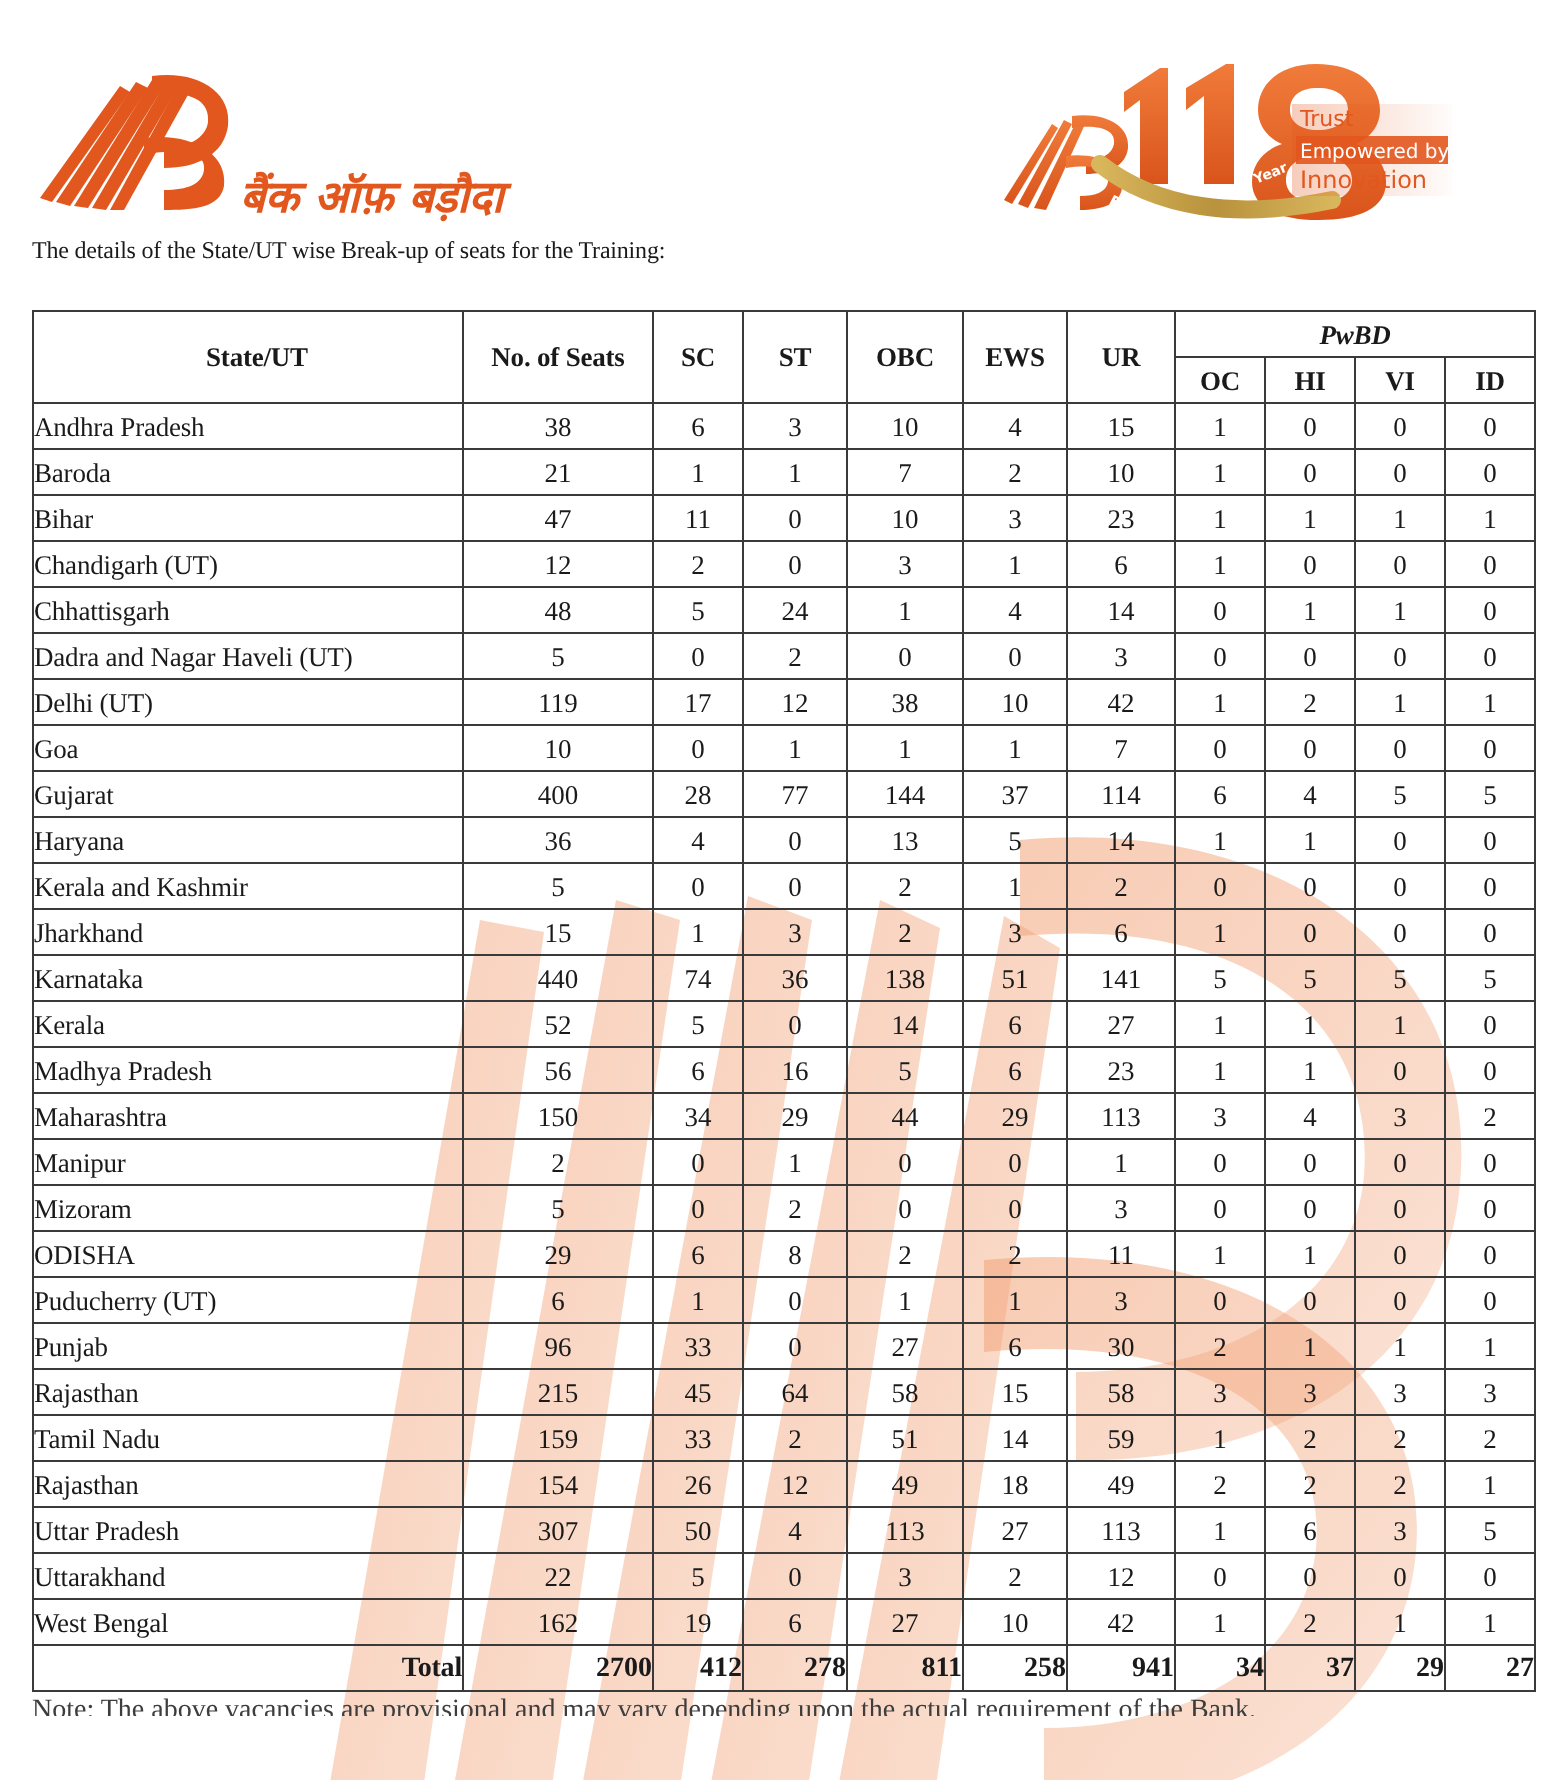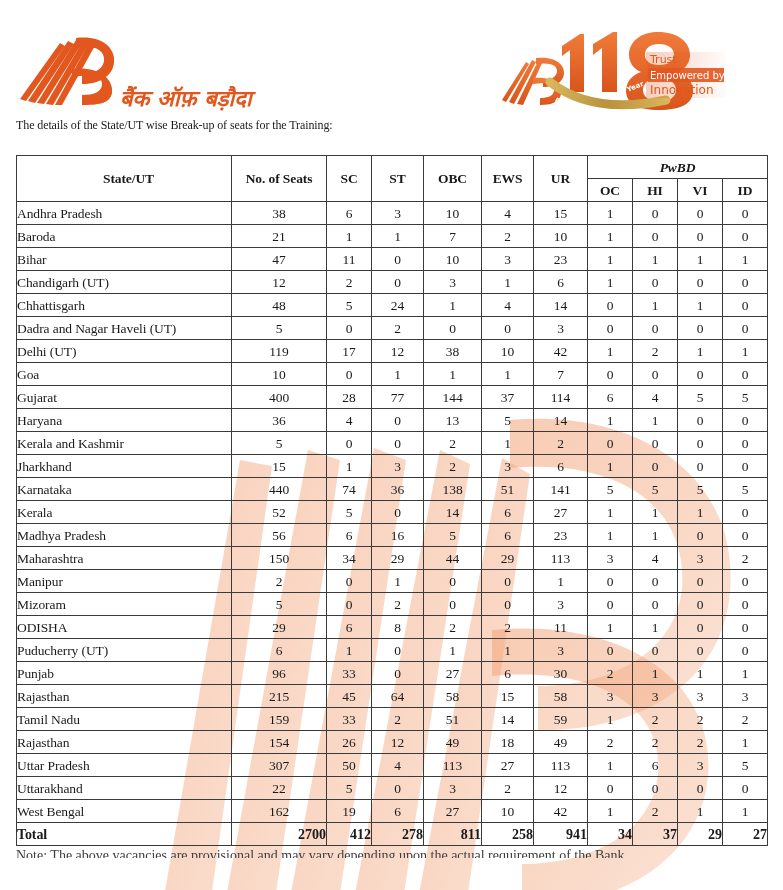--- a/index.html
+++ b/index.html
@@ -134,21 +134,21 @@
   }
   td.num {
     text-align: center;
     font-size: 13.5px;
   }
   tr.total-row td {
     font-weight: bold;
     font-size: 14px;
     text-align: right;
   }
-  tr.total-row td.state-cell { text-align: left; }
+  tr.total-row td.state-cell { text-align: right; }
 
   
   col.c-state { width: 215px; }
   col.c-seats { width: 95px; }
   col.c-sc    { width: 45px; }
   col.c-st    { width: 52px; }
   col.c-obc   { width: 58px; }
   col.c-ews   { width: 52px; }
   col.c-ur    { width: 54px; }
   col.c-oc    { width: 45px; }

